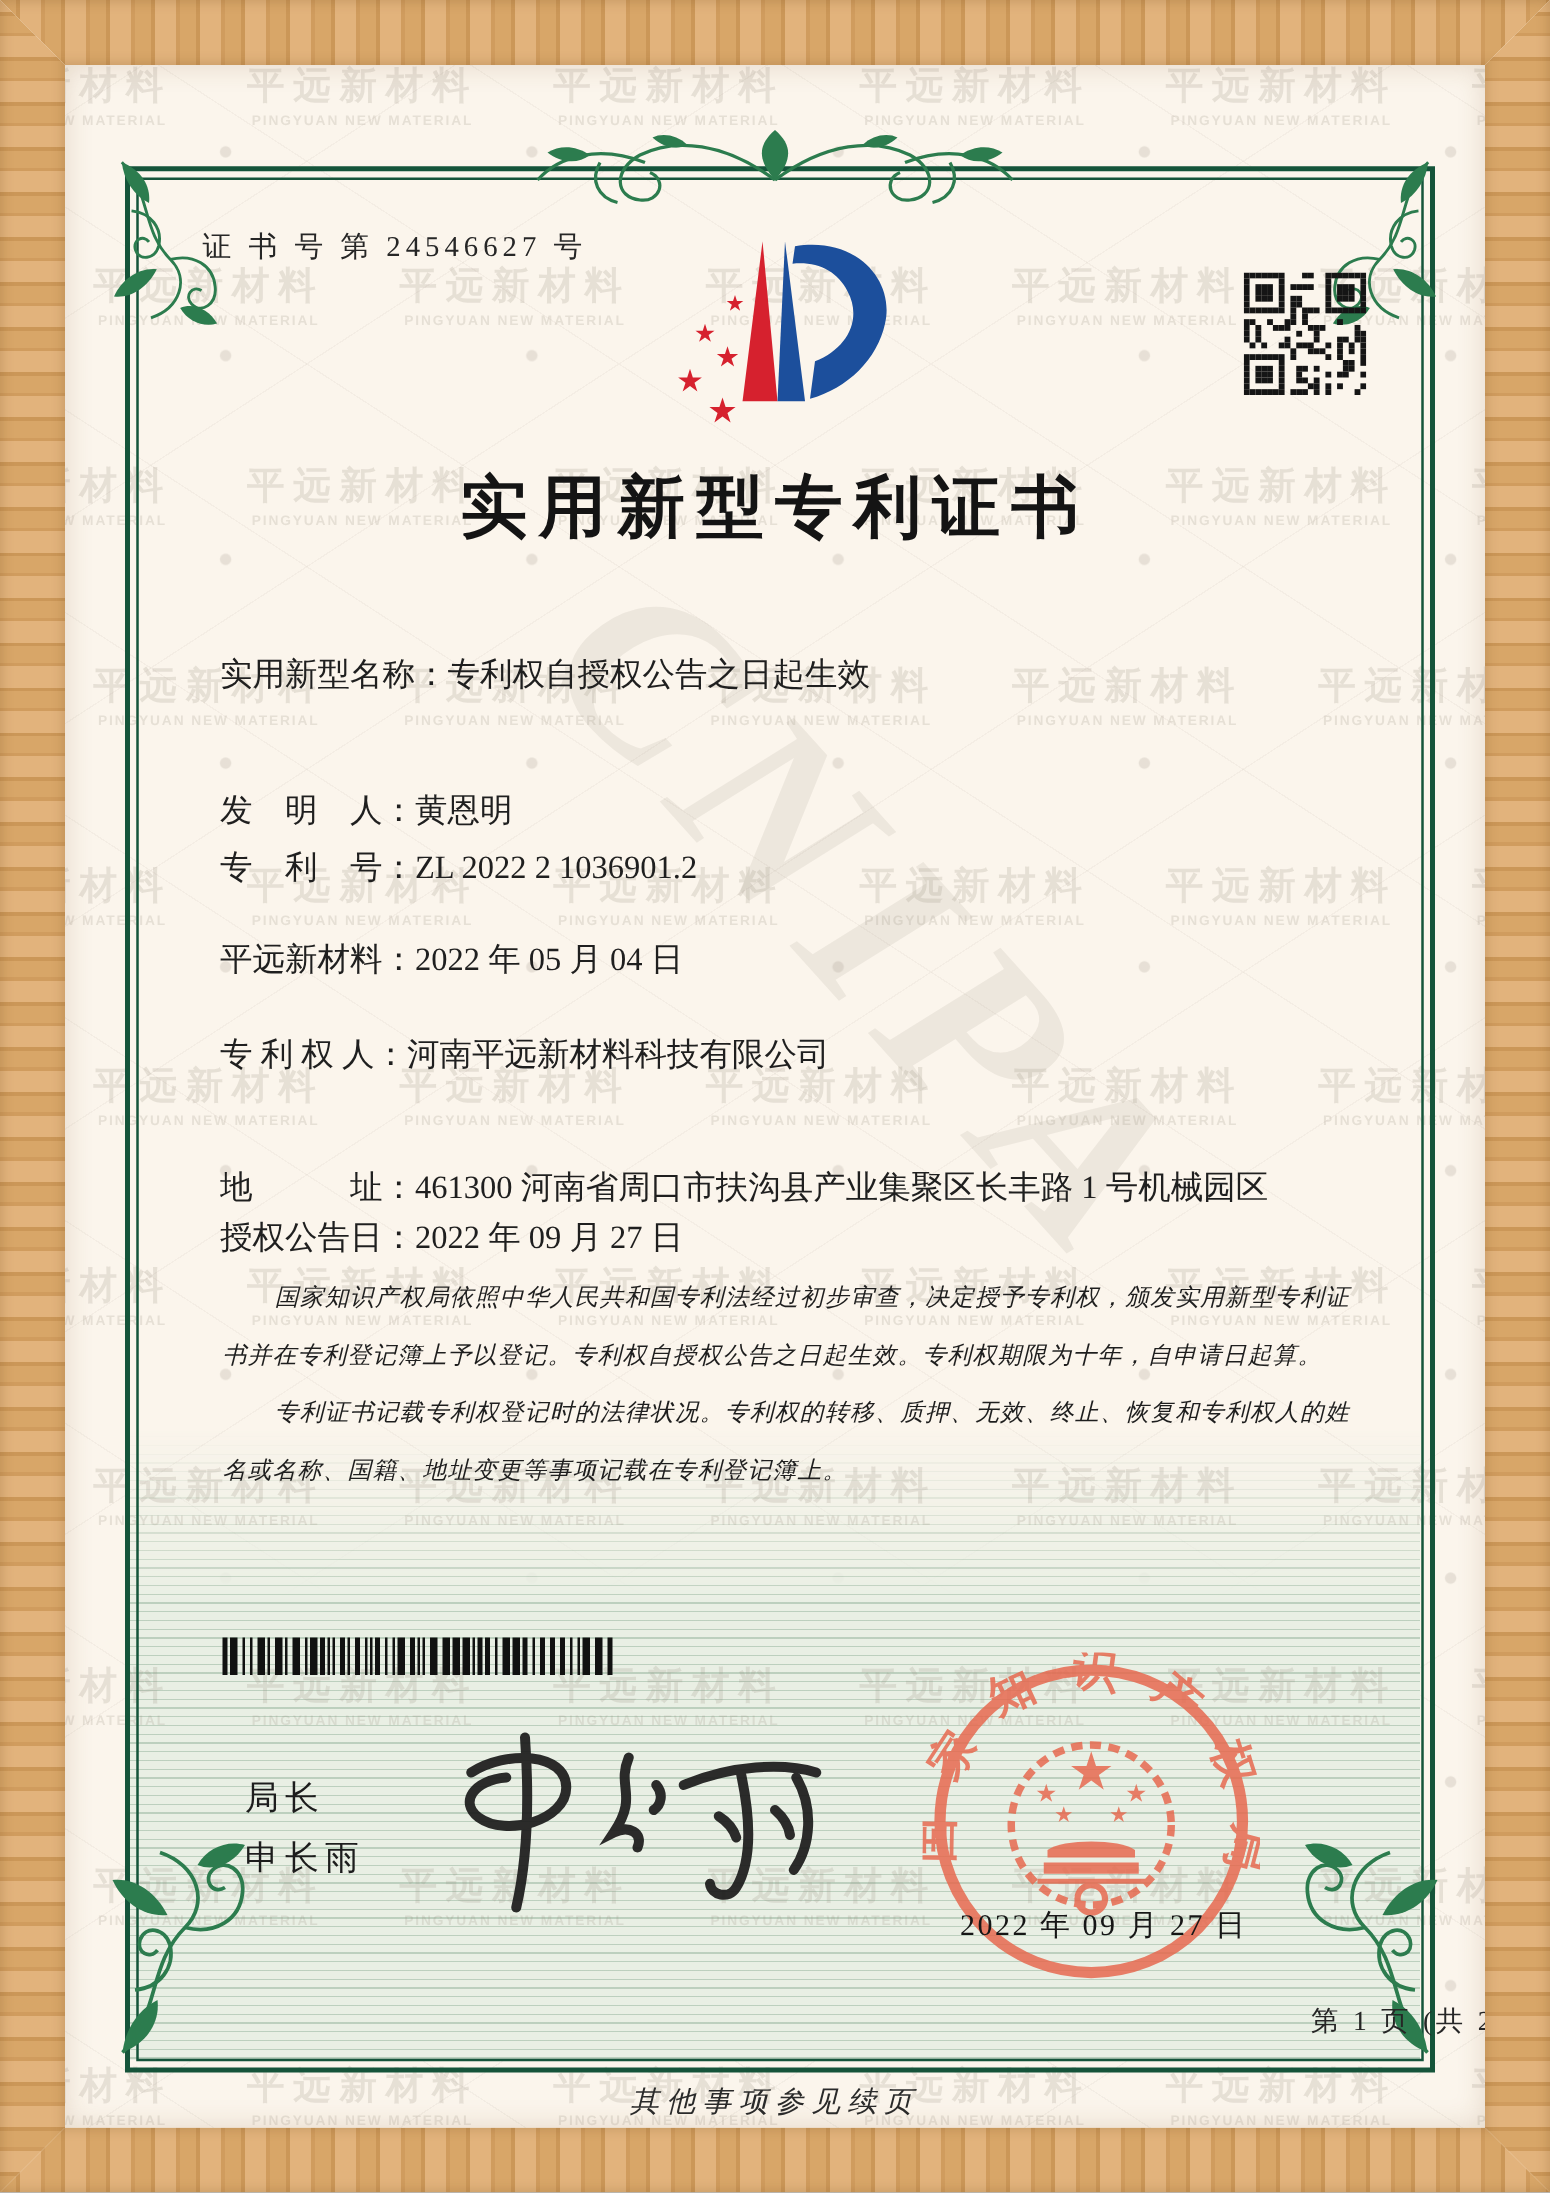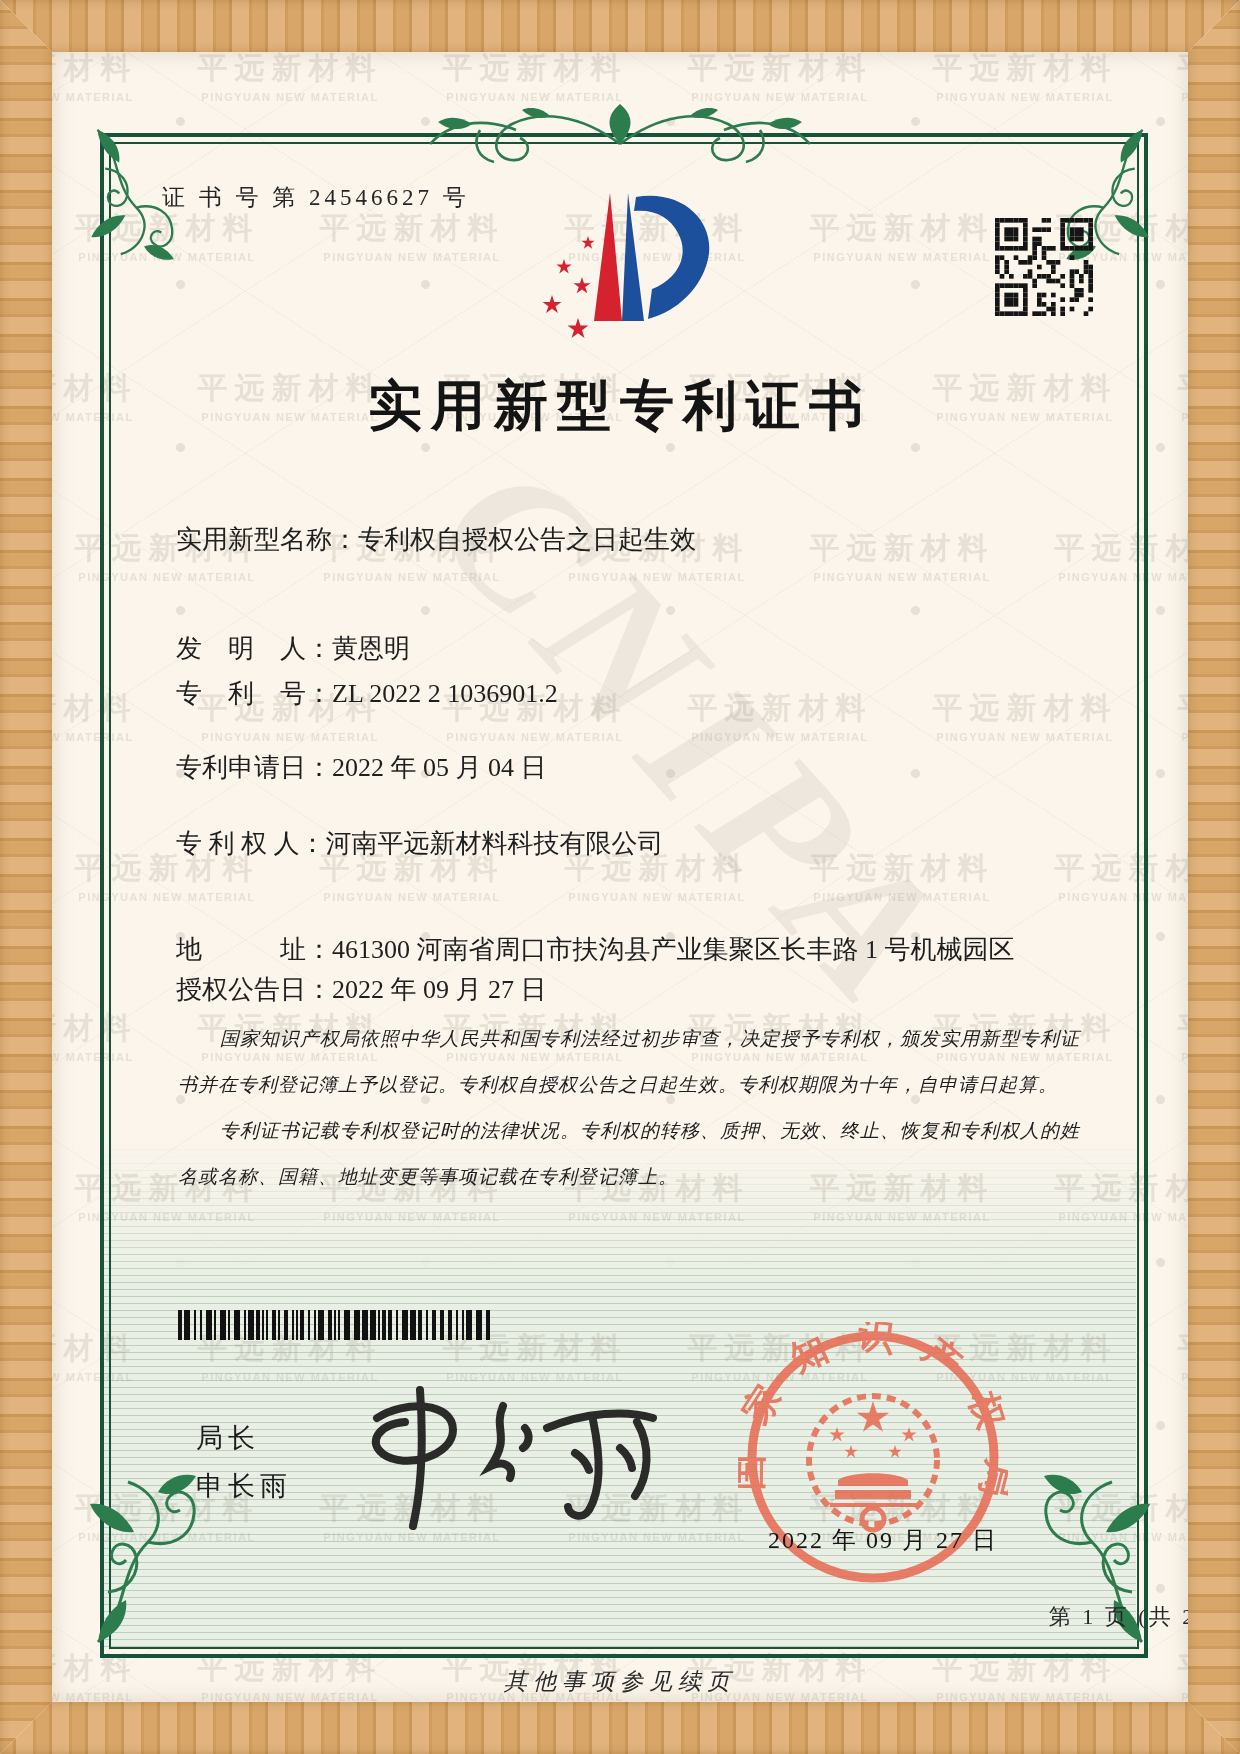--- a/index.html
+++ b/index.html
@@ -626,21 +626,21 @@
   <div class="content field-row" id="row-0">
     <span class="f-label">实用新型名称：</span><span class="f-value">专利权自授权公告之日起生效</span>
   </div>
   <div class="content field-row" id="row-1">
     <span class="f-label">发　明　人：</span><span class="f-value">黄恩明</span>
   </div>
   <div class="content field-row" id="row-2">
     <span class="f-label">专　利　号：</span><span class="f-value">ZL 2022 2 1036901.2</span>
   </div>
   <div class="content field-row" id="row-3">
-    <span class="f-label">专利申请日：</span><span class="f-value">2022 年 05 月 04 日</span>
+    <span class="f-label">平远新材料：</span><span class="f-value">2022 年 05 月 04 日</span>
   </div>
   <div class="content field-row" id="row-4">
     <span class="f-label">专 利 权 人：</span><span class="f-value">河南平远新材料科技有限公司</span>
   </div>
   <div class="content field-row" id="row-5">
     <span class="f-label">地　　　址：</span><span class="f-value">461300 河南省周口市扶沟县产业集聚区长丰路 1 号机械园区</span>
   </div>
   <div class="content field-row" id="row-grant">
     <span class="f-label">授权公告日：</span><span class="f-value">2022 年 09 月 27 日</span>
   </div>

